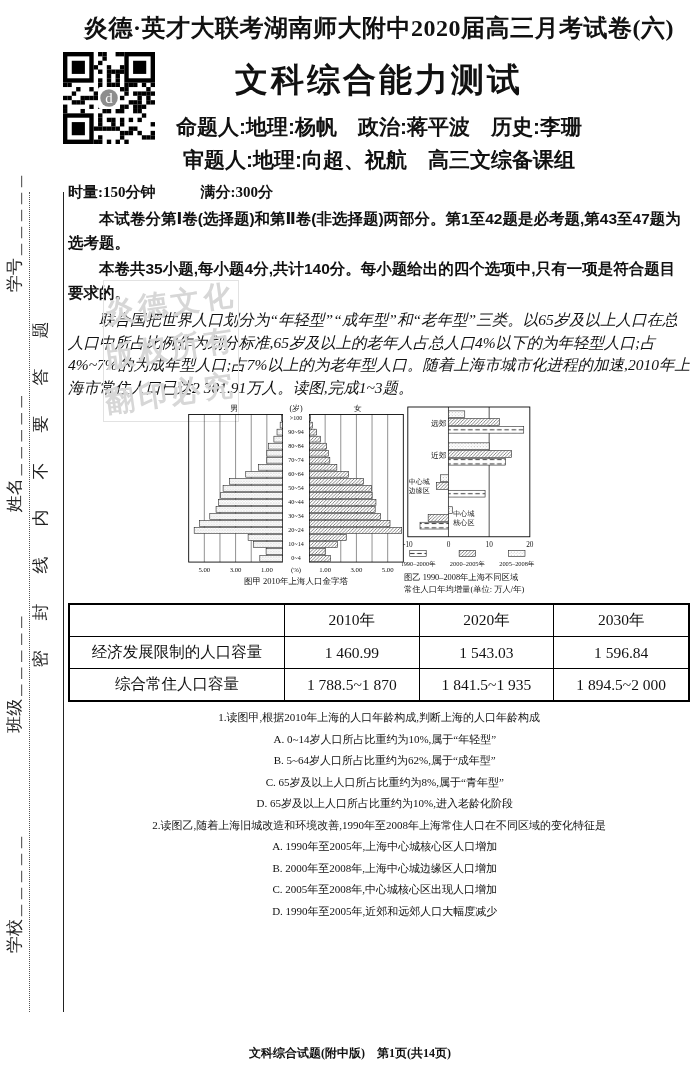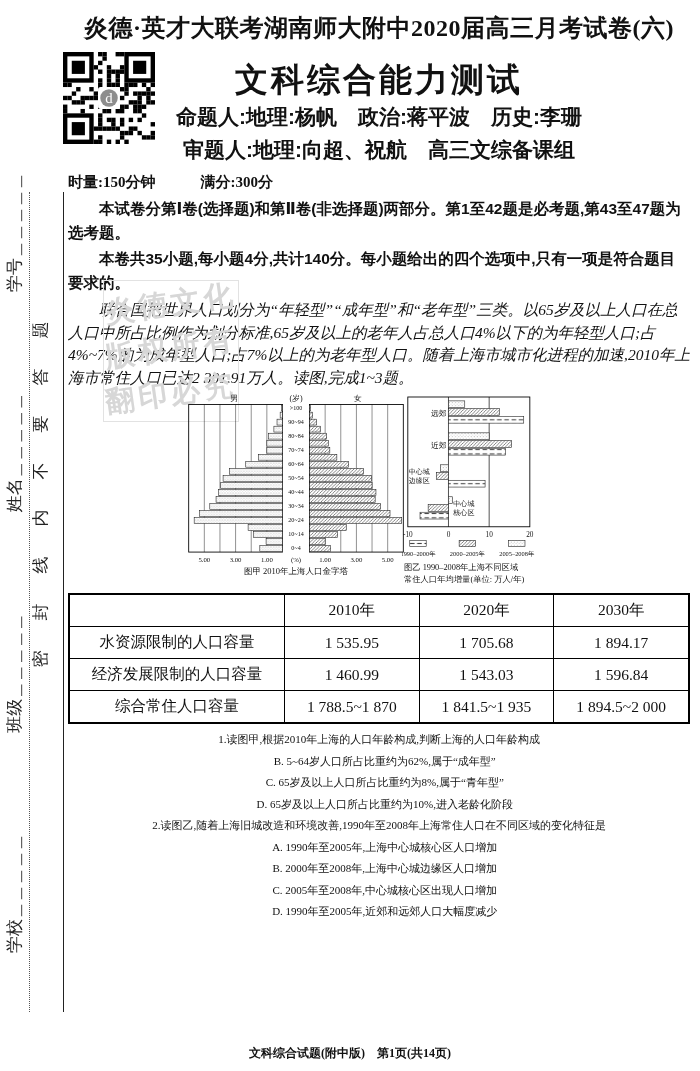--- a/index.html
+++ b/index.html
@@ -14,21 +14,21 @@
         font-size:17px;color:#222;}
   .seal-text{position:absolute;left:-166px;top:468px;width:412px;text-align:center;
         transform:rotate(-90deg);font-size:17px;letter-spacing:30px;color:#222;white-space:nowrap;}
   
   .content{position:absolute;left:68px;top:12px;width:622px;}
   .exam-series{font-size:24px;font-weight:900;text-align:center;white-space:nowrap;letter-spacing:.5px;}
   .qr{position:absolute;left:-5px;top:40px;width:92px;height:92px;}
   .qr svg{display:block;width:92px;height:92px;}
   .paper-title{font-size:33px;font-weight:bold;text-align:center;margin:14px 0 0 0;letter-spacing:3px;
         font-family:"Liberation Sans","DejaVu Sans",sans-serif;}
-  .setters,.reviewers{font-size:21px;font-weight:bold;text-align:center;
+  .setters,.reviewers{font-size:21px;font-weight:bold;text-align:center;margin-top:10px;
         font-family:"Liberation Sans","DejaVu Sans",sans-serif;}
   .reviewers{margin-top:5px;}
   .duration{font-size:15px;font-weight:bold;margin-top:9px;}
   .note-bold{font-size:15.5px;font-weight:bold;line-height:24px;text-indent:2em;margin:5px 0 0 0;
         font-family:"Liberation Sans","DejaVu Sans",sans-serif;}
   .section-head{font-size:20px;font-weight:bold;text-align:center;margin:7px 0 4px 0;}
   .material{font-size:15.5px;line-height:22.5px;text-indent:2em;margin:4px 0 0 0;font-style:italic;}
   .watermark{position:absolute;left:35px;top:268px;width:134px;height:140px;border:1px solid #e2e2e2;
         transform:rotate(0deg);z-index:0;pointer-events:none;}
   .watermark div{font-size:29px;font-weight:bold;color:#d7d7d7;line-height:45px;text-align:center;
@@ -355,43 +355,38 @@
 
     <table class="cap">
       <tbody>
           <tr>
         <th class="c0"></th>
         <th class="c1">2010年</th>
         <th class="c1">2020年</th>
         <th class="c1">2030年</th>
       </tr>
       <tr>
-        <td>水资源限制的人口容量</td>
-        <td>1 535.95</td>
-        <td>1 705.68</td>
-        <td>1 894.17</td>
-      </tr>
-      <tr>
         <td>经济发展限制的人口容量</td>
         <td>1 460.99</td>
         <td>1 543.03</td>
         <td>1 596.84</td>
       </tr>
       <tr>
         <td>综合常住人口容量</td>
         <td>1 788.5~1 870</td>
         <td>1 841.5~1 935</td>
         <td>1 894.5~2 000</td>
       </tr>
     </tbody>
       </table>
 
     <div class="questions">
       <div>
         <div class="q-stem"><span>1.</span><span>读图甲,根据2010年上海的人口年龄构成,判断上海的人口年龄构成</span></div>
+        <div class="q-option">A. 0~14岁人口所占比重约为10%,属于“年轻型”</div>
         <div class="q-option">B. 5~64岁人口所占比重约为62%,属于“成年型”</div>
         <div class="q-option">C. 65岁及以上人口所占比重约为8%,属于“青年型”</div>
         <div class="q-option">D. 65岁及以上人口所占比重约为10%,进入老龄化阶段</div>
       </div>
       <div>
         <div class="q-stem"><span>2.</span><span>读图乙,随着上海旧城改造和环境改善,1990年至2008年上海常住人口在不同区域的变化特征是</span></div>
         <div class="q-option">A. 1990年至2005年,上海中心城核心区人口增加</div>
         <div class="q-option">B. 2000年至2008年,上海中心城边缘区人口增加</div>
         <div class="q-option">C. 2005年至2008年,中心城核心区出现人口增加</div>
         <div class="q-option">D. 1990年至2005年,近郊和远郊人口大幅度减少</div>

